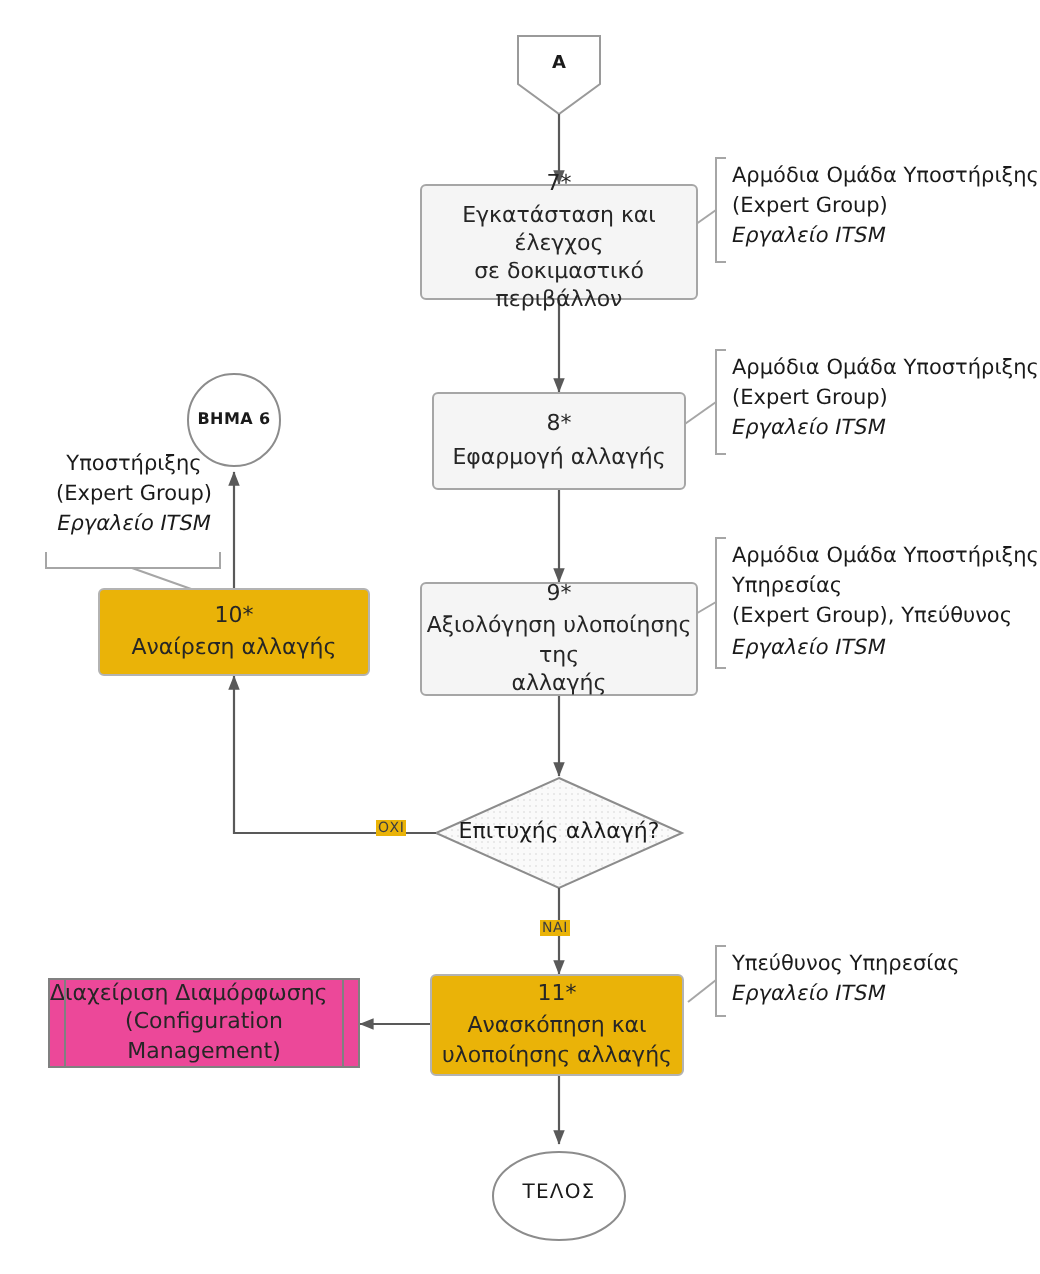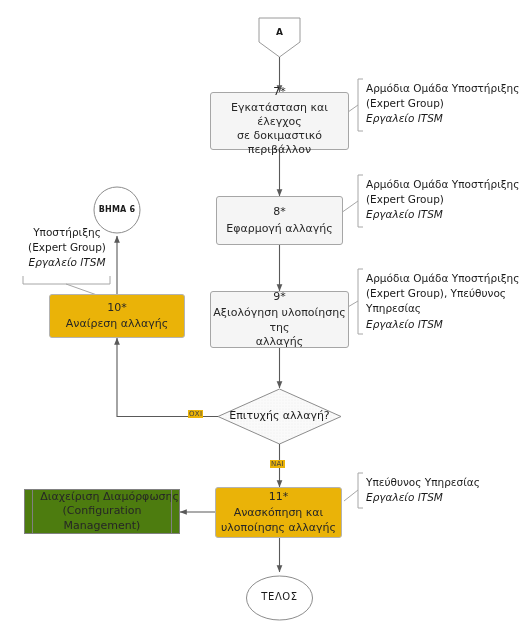--- a/index.html
+++ b/index.html
@@ -45,28 +45,28 @@
   }
   .proc .num {
     display: block;
     margin-bottom: 2px;
   }
   .proc .lbl { display: block; }
   .proc .lbl2 { display: block; }
 
   
   .predef {
-    background: #4d7c0f;
+    background: #ec4899;
     border: 1px solid #808080;
     font-size: 11px;
     position: absolute;
     box-sizing: border-box;
     display: flex;
     flex-direction: column;
-    align-items: flex-end;
+    align-items: flex-start;
     justify-content: center;
     text-align: center;
     color: #262626;
     line-height: 1.3;
   }
   .predef::before, .predef::after {
     content: "";
     position: absolute;
     top: 0; bottom: 0;
     width: 0;
@@ -215,22 +215,22 @@
 </div>
 
 <div class="anno" style="left:366px; top:177px;">
   <div>Αρμόδια Ομάδα Υποστήριξης</div>
   <div>(Expert Group)</div>
   <div class="it">Εργαλείο ITSM</div>
 </div>
 
 <div class="anno" style="left:366px; top:271px;">
   <div>Αρμόδια Ομάδα Υποστήριξης</div>
+  <div>Υπηρεσίας</div>
   <div>(Expert Group), Υπεύθυνος</div>
-  <div>Υπηρεσίας</div>
   <div class="it">Εργαλείο ITSM</div>
 </div>
 
 <div class="anno center" style="left:23px; top:225px; width:88px;">
   <div>Υποστήριξης</div>
   <div>(Expert Group)</div>
   <div class="it">Εργαλείο ITSM</div>
 </div>
 
 <div class="anno" style="left:366px; top:475px;">

